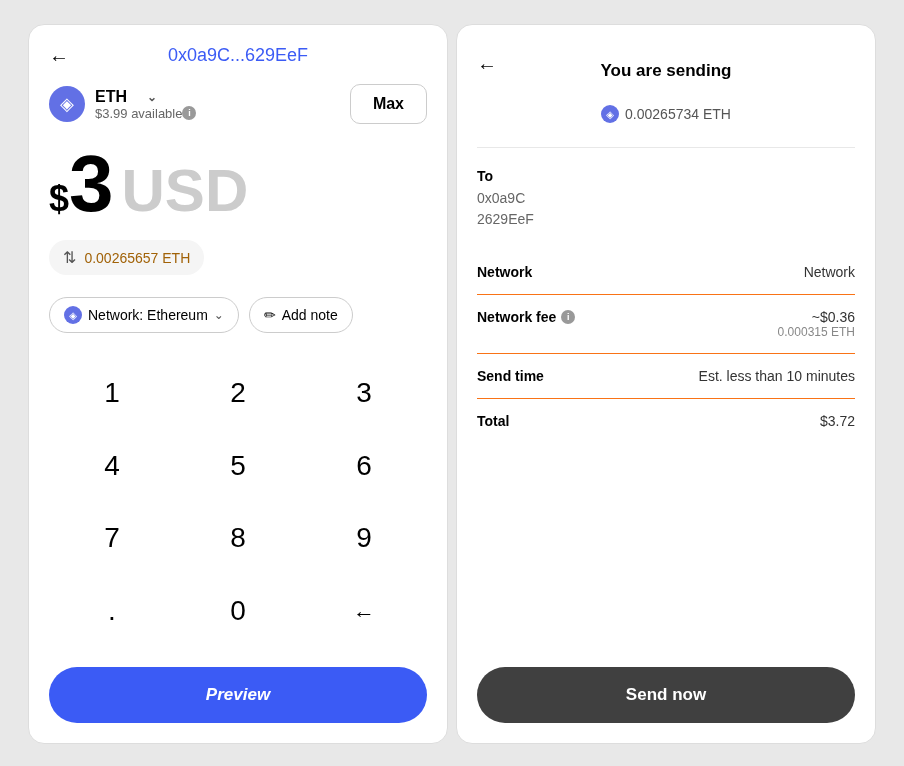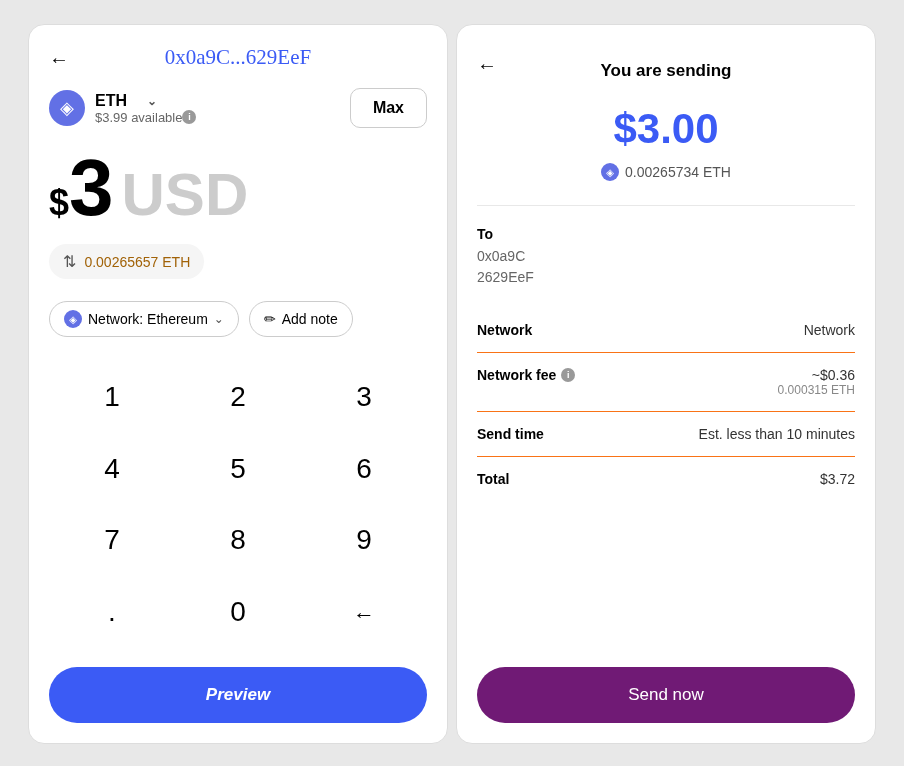--- a/index.html
+++ b/index.html
@@ -40,23 +40,22 @@
     }
     .back-arrow {
       position: absolute;
       left: 0;
       font-size: 20px;
       cursor: pointer;
       color: #000;
     }
     .address-link {
       color: #3B5BF5;
-      font-size: 21px;
+      font-size: 18px;
       font-weight: 500;
-      font-family: Liberation Serif, serif;
     }
 
     .token-row {
       display: flex;
       align-items: center;
       justify-content: space-between;
       margin-bottom: 20px;
     }
     .token-info {
       display: flex;
@@ -309,27 +308,27 @@
       color: #333;
       text-align: right;
     }
     .detail-val-sub {
       font-size: 12px;
       color: #888;
       text-align: right;
     }
 
     .send-now-btn {
-      background: #701a75;
+      background: #404040;
       color: white;
       border: none;
       border-radius: 30px;
       padding: 18px;
       font-size: 17px;
-      font-weight: 400;
+      font-weight: 700;
       cursor: pointer;
       width: 100%;
       margin-top: auto;
     }
 
     .chevron-down {
       font-size: 12px;
       color: #555;
     }
   </style>
@@ -403,23 +402,20 @@
     <button class="preview-btn">Preview</button>
   </div>
 
   <div class="screen">
 
     <div class="right-header">
       <span class="back-arrow">←</span>
       <span class="right-title">You are sending</span>
     </div>
 
-    <div class="send-amount-display">
-      <div class="send-usd">$3.00</div>
-    </div>
     <div class="send-eth-row">
       <div class="eth-sm-icon">◈</div>
       <span class="send-eth-text">0.00265734 ETH</span>
     </div>
 
     <div class="divider"></div>
 
     <div class="detail-section">
       <div class="detail-label-top">To</div>
       <div class="detail-address">

